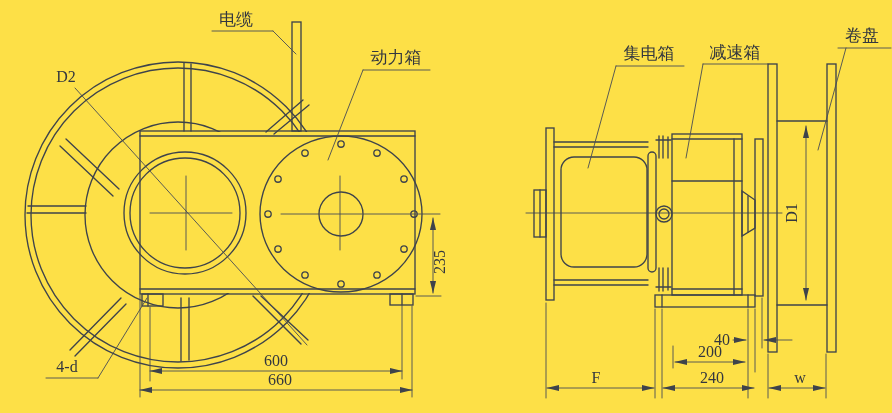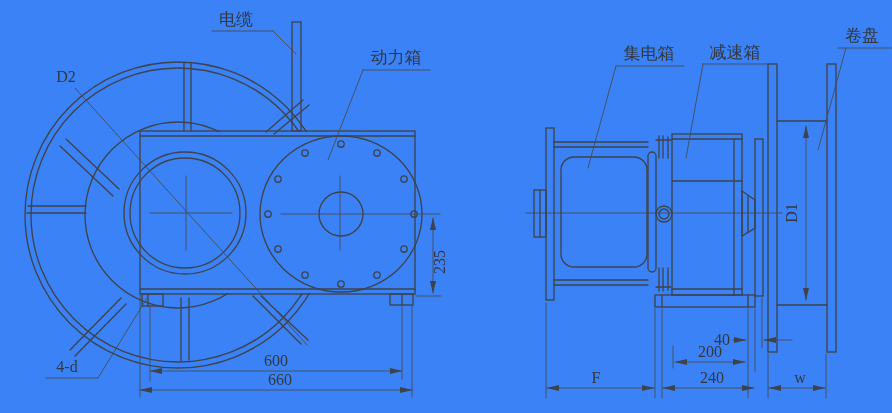--- a/index.html
+++ b/index.html
@@ -1,16 +1,16 @@
 <!DOCTYPE html>
 <html><head>
 <meta charset="utf-8">
 <style>
   html,body{margin:0;padding:0;background:#eceae6;}
-  .page{width:892px;height:413px;background:#3b82f6;position:relative;overflow:hidden;
+  .page{width:892px;height:413px;background:#fde047;position:relative;overflow:hidden;
         font-family:"Liberation Sans", sans-serif;text-align:center;}
   svg{display:block}
   .ln  {stroke:#3e434b;stroke-width:1.35;fill:none;stroke-linecap:round;}
   .thin{stroke:#474c55;stroke-width:0.9;fill:none;stroke-linecap:round;}
   .cjk {font-family:"Liberation Sans", sans-serif;font-size:17px;fill:#33373f;}
   .num {font-family:"Liberation Serif", serif;font-size:16px;fill:#33373f;}
   .mid {text-anchor:middle;}
 </style>
 </head>
 <body>

